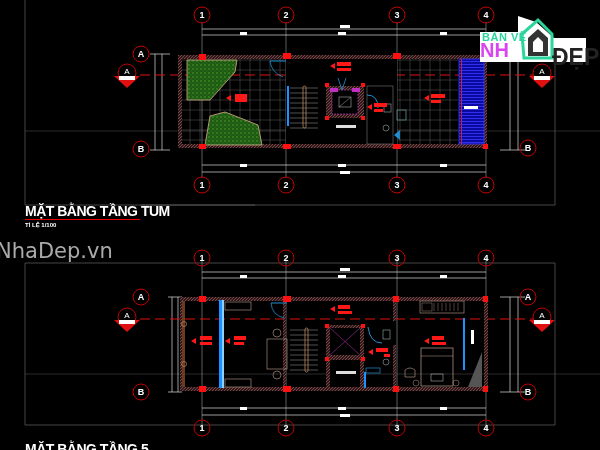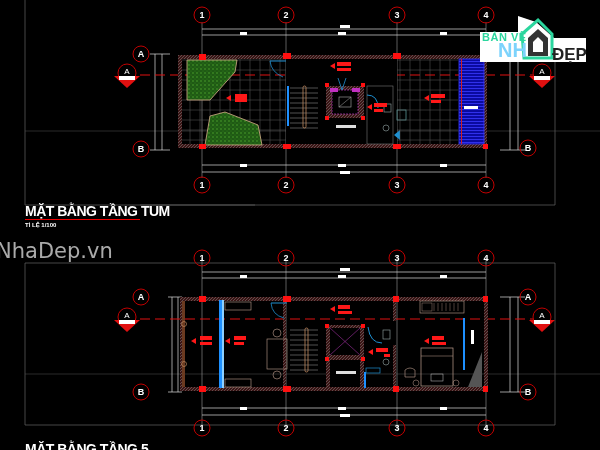--- a/index.html
+++ b/index.html
@@ -6,22 +6,22 @@
   body { width:600px; height:450px; overflow:hidden; position:relative; font-family:"Liberation Sans", sans-serif; }
   #cad { position:absolute; left:0; top:0; width:600px; height:450px; }
   .title { position:absolute; color:#fff; font-family:"Liberation Sans", sans-serif; font-weight:bold; letter-spacing:-0.5px;text-align:right; }
   .title-1 { left:25px; top:203px; font-size:14px; }
   .title-1-line { position:absolute; left:25px; top:219px; width:115px; height:1px; background:#e00; }
   .scale-1 { position:absolute; left:25px; top:222px; color:#fff; font-size:6px; font-weight:bold; }
   .title-2 { left:25px; top:441px; font-size:14px; }
   .watermark { position:absolute; left:-4px; top:239px; color:#c8c8c8; font-size:21px; font-family:"DejaVu Sans", sans-serif; opacity:0.85; }
   .logo { position:absolute; left:478px; top:12px; width:112px; height:52px; }
   .logo .ban-ve { position:absolute; left:4px; top:19px; font-size:11px; font-weight:bold; color:#2bd69e; letter-spacing:0.5px; }
-  .logo .nh { position:absolute; left:20px; top:28px; font-size:20px; font-weight:bold; color:#7dd3fc; line-height:1; }
-  .logo .dep { position:absolute; left:74px; top:34px; font-size:17px; color:#222; line-height:1; font-weight:bold;}
+  .logo .nh { position:absolute; left:2px; top:28px; font-size:20px; font-weight:bold; color:#d946ef; line-height:1; }
+  .logo .dep { position:absolute; left:74px; top:34px; font-size:23px; color:#222; line-height:1; font-weight:bold;}
 </style>
 </head>
 <body>
 
 <svg id="cad" viewBox="0 0 600 450" xmlns="http://www.w3.org/2000/svg">
   <defs>
     <pattern id="hatch" width="3" height="3" patternUnits="userSpaceOnUse">
       <rect width="3" height="3" fill="#3a1414"></rect>
       <path d="M0,3 L3,0" stroke="#8a8a8a" stroke-width="0.5"></path>
     </pattern>

